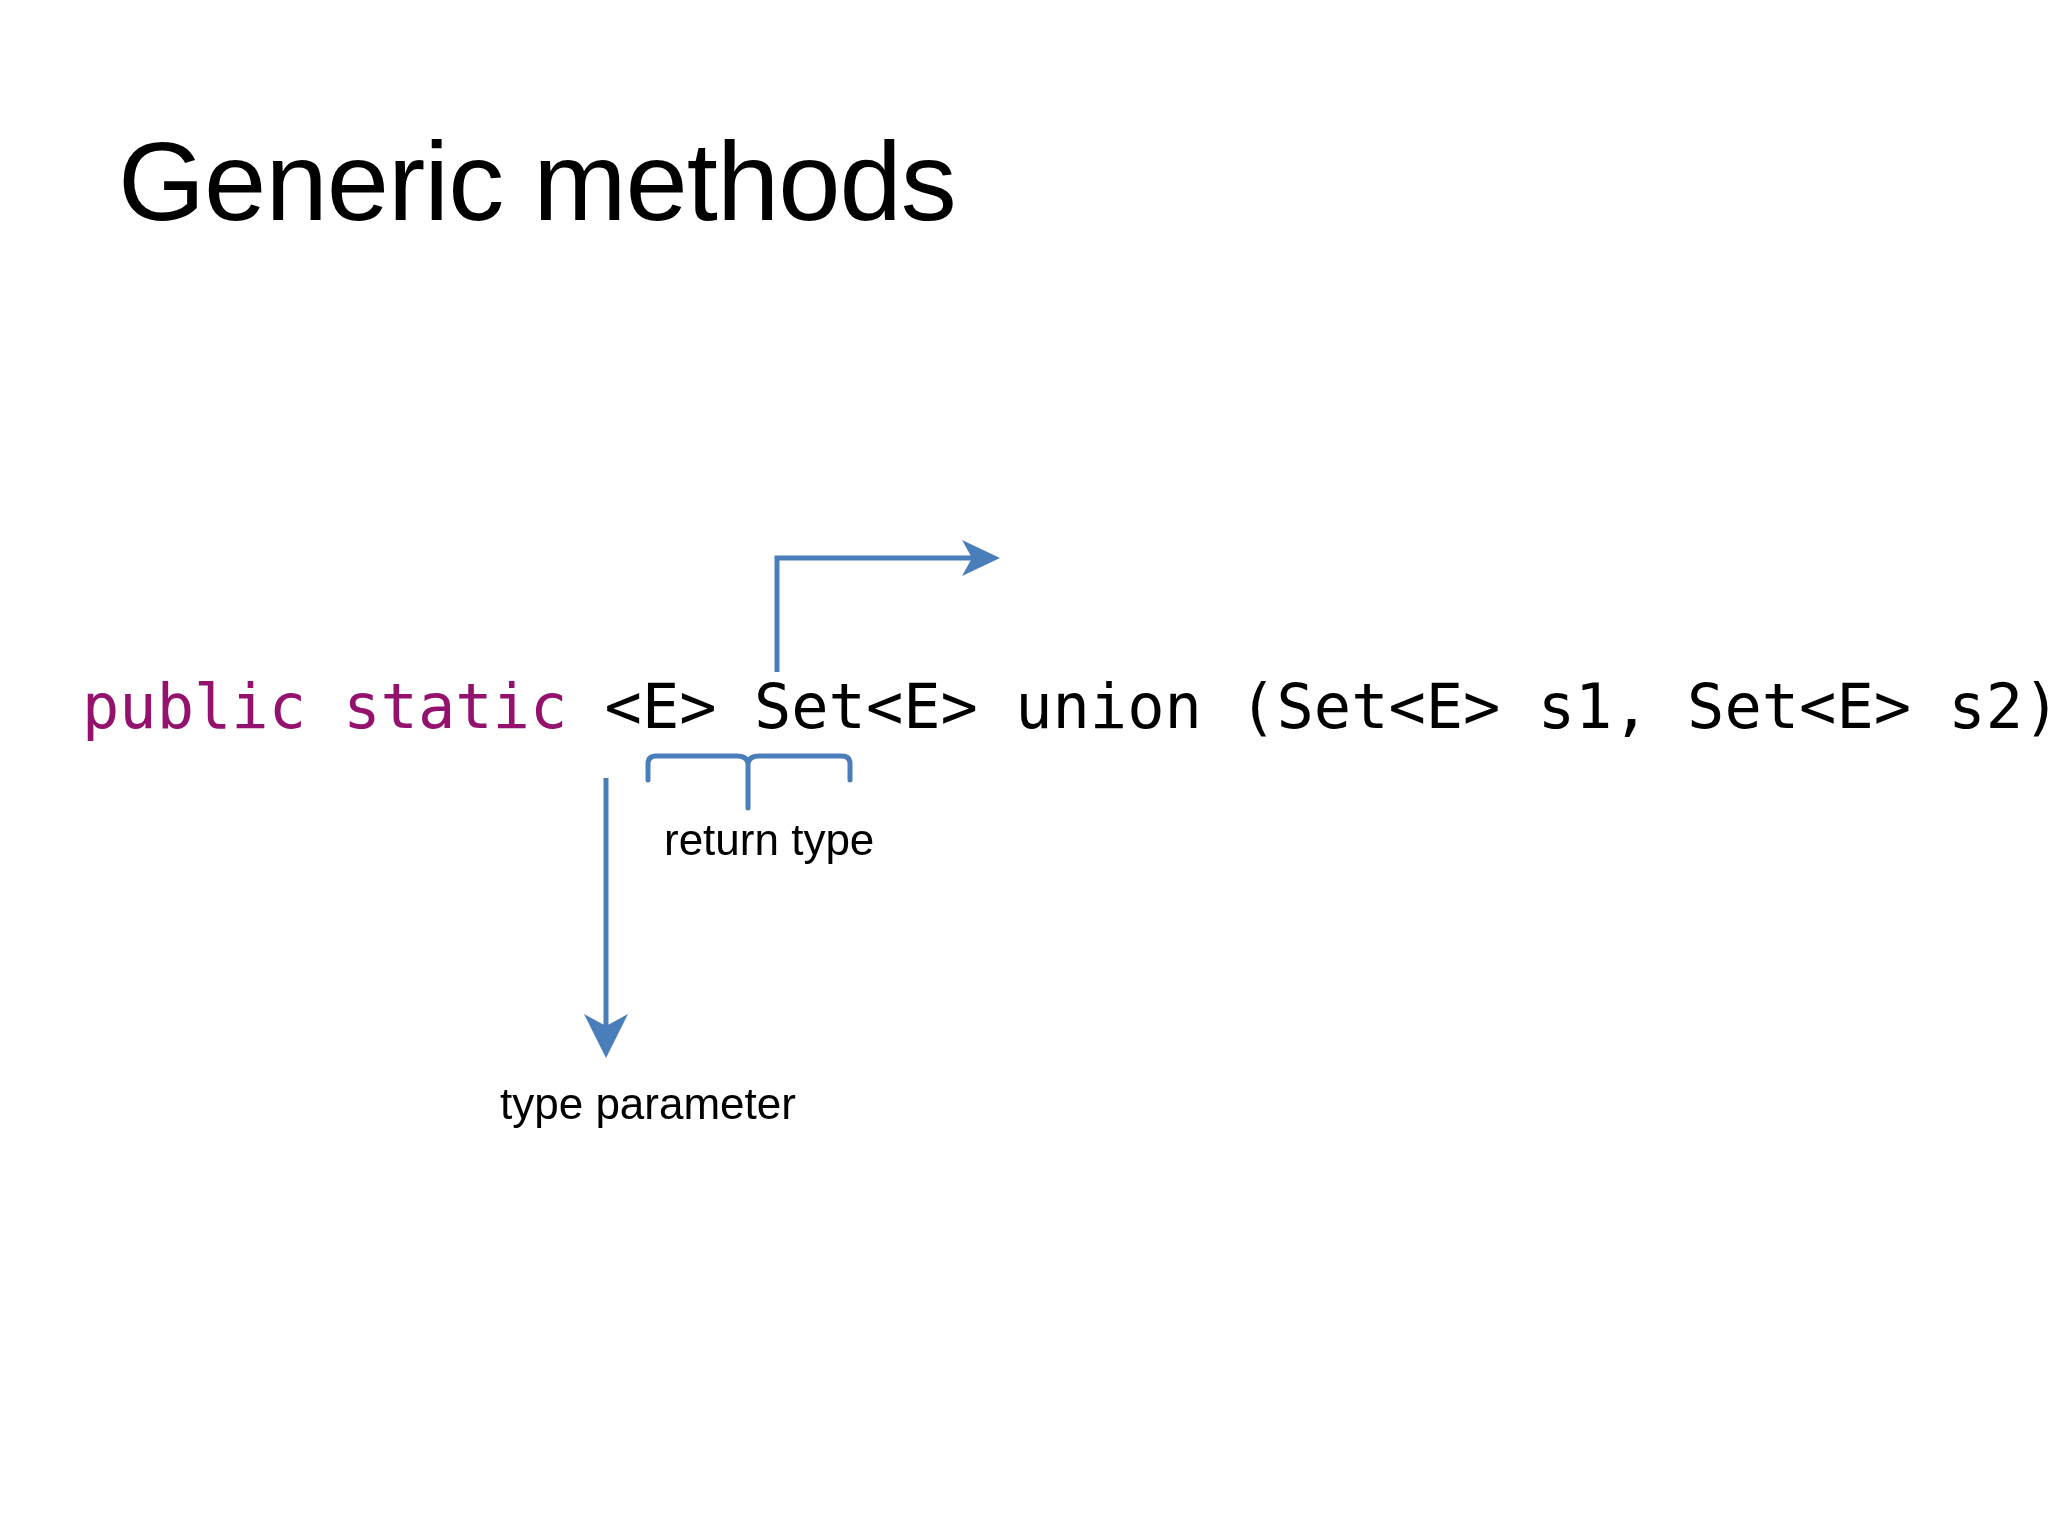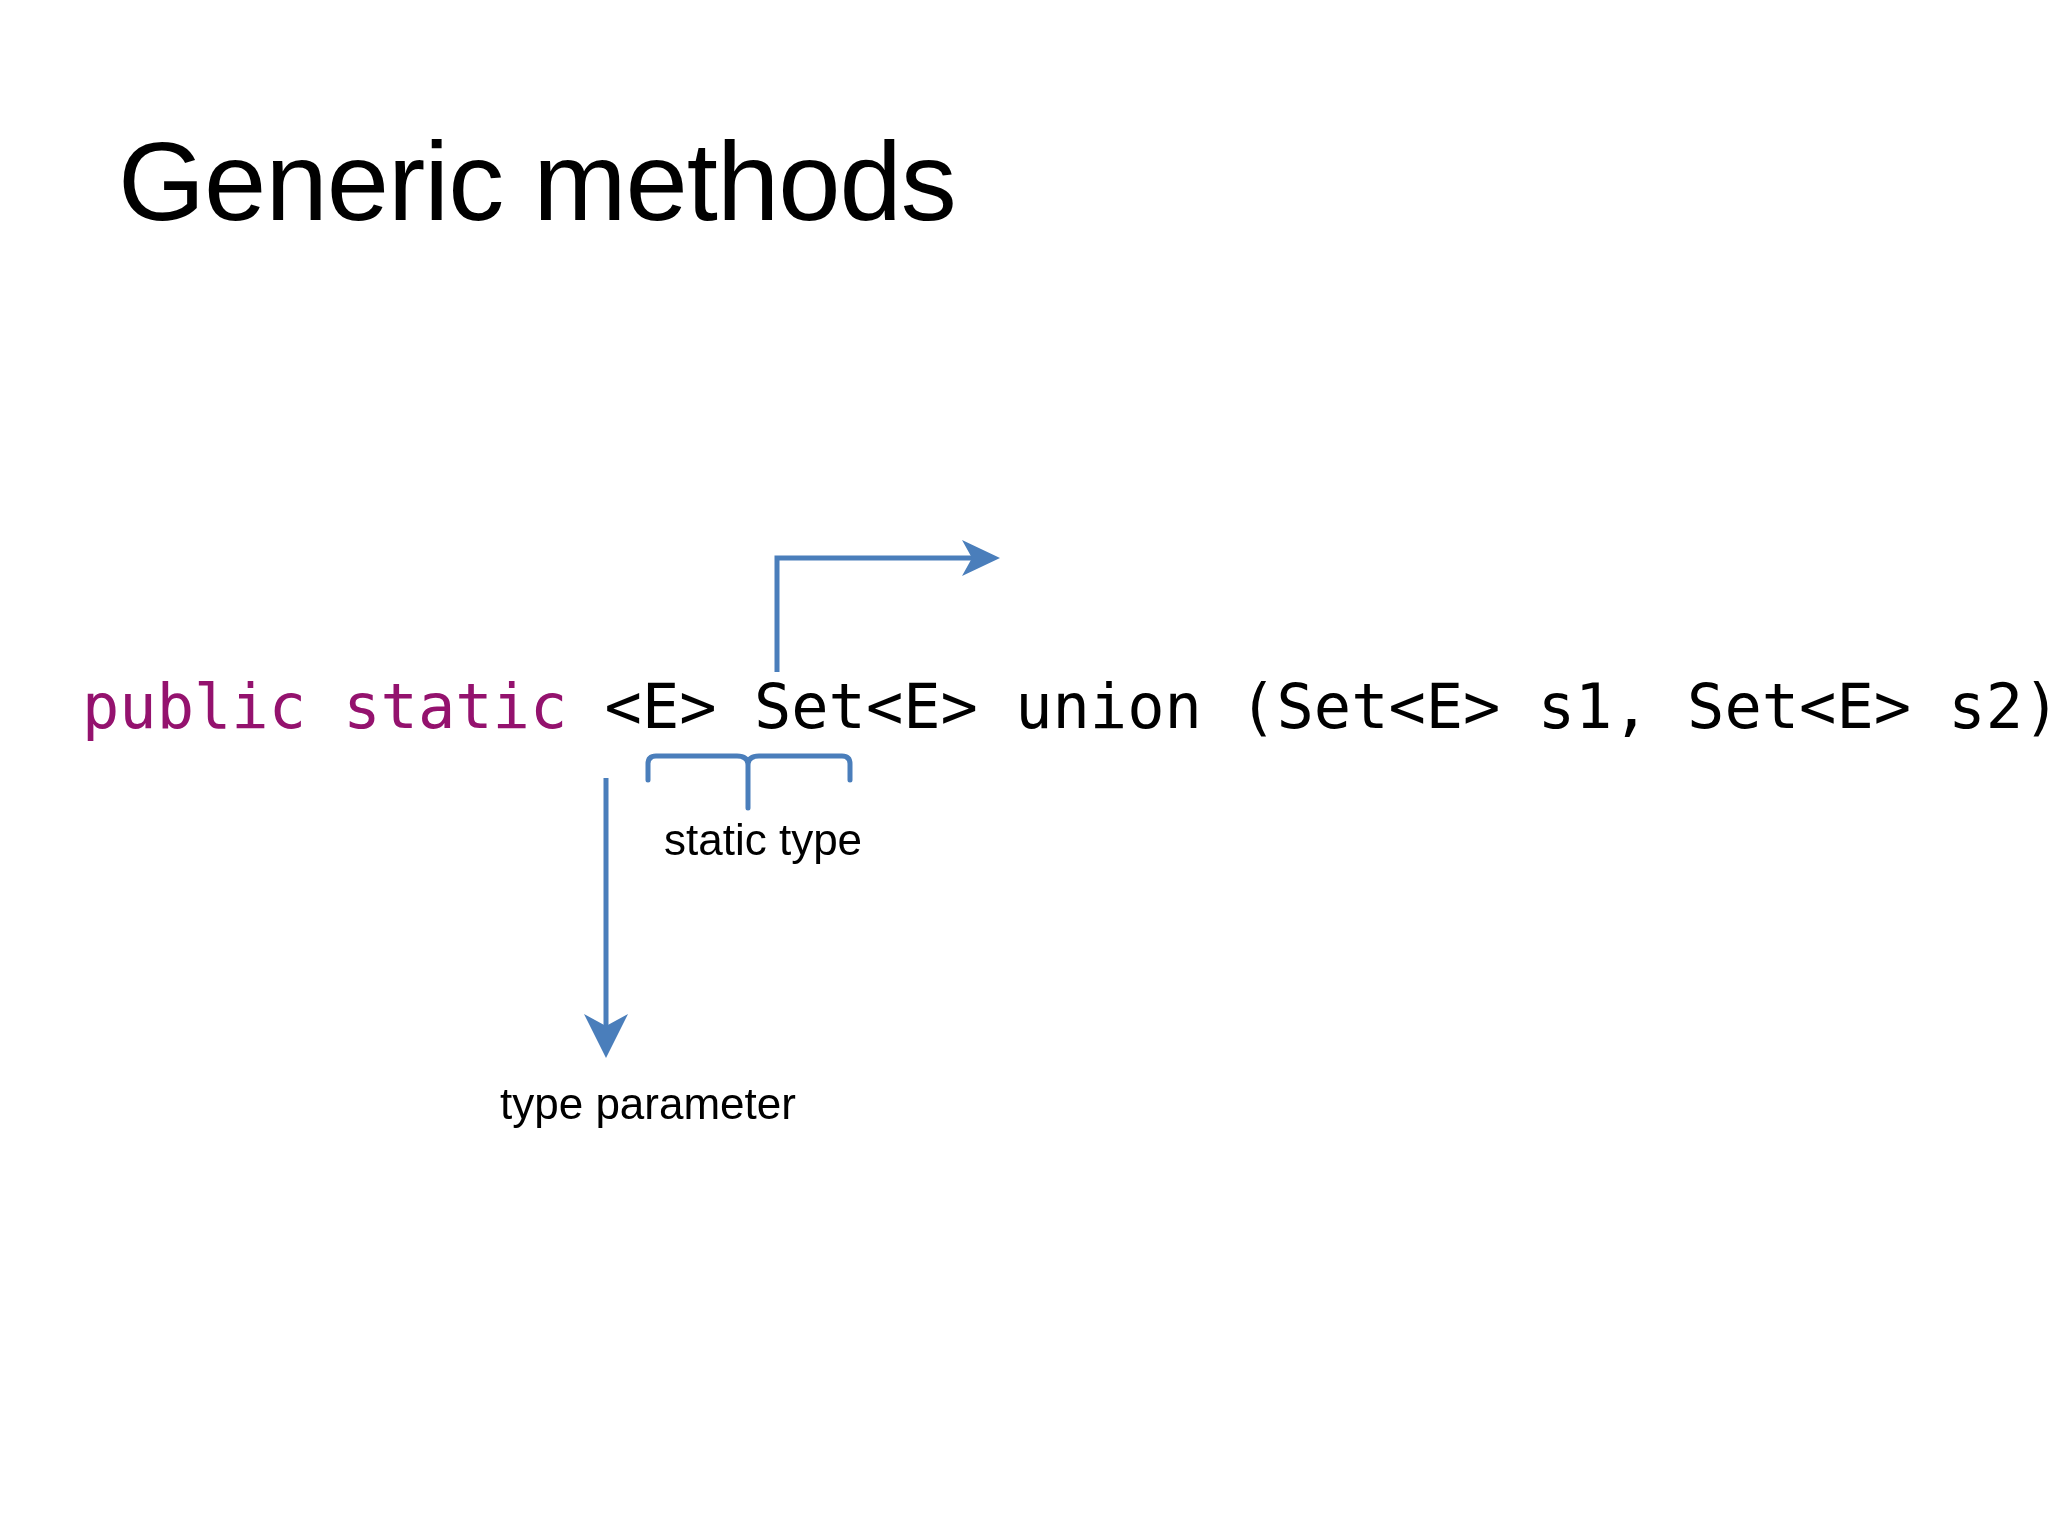--- a/index.html
+++ b/index.html
@@ -131,18 +131,18 @@
                L 850 758" fill="none" stroke="#4a7ebb" stroke-width="5" stroke-linecap="round" stroke-linejoin="round" transform="translate(0,22)"></path>
     </g>
 
     <g>
       <path d="M 606 778 L 606 1028" fill="none" stroke="#4a7ebb" stroke-width="5" stroke-linecap="butt"></path>
       <path d="M 606 1058 L 584 1014 L 606 1026 L 628 1014 Z" fill="#4a7ebb" stroke="none"></path>
     </g>
   </svg>
 
 
-  <div class="annot-label" id="label-return-type">static type</div>
+  <div class="annot-label" id="label-return-type">return type</div>
 
   <div class="annot-label" id="label-type-parameter">type parameter</div>
 
 
 </div>
 
 </body></html>

